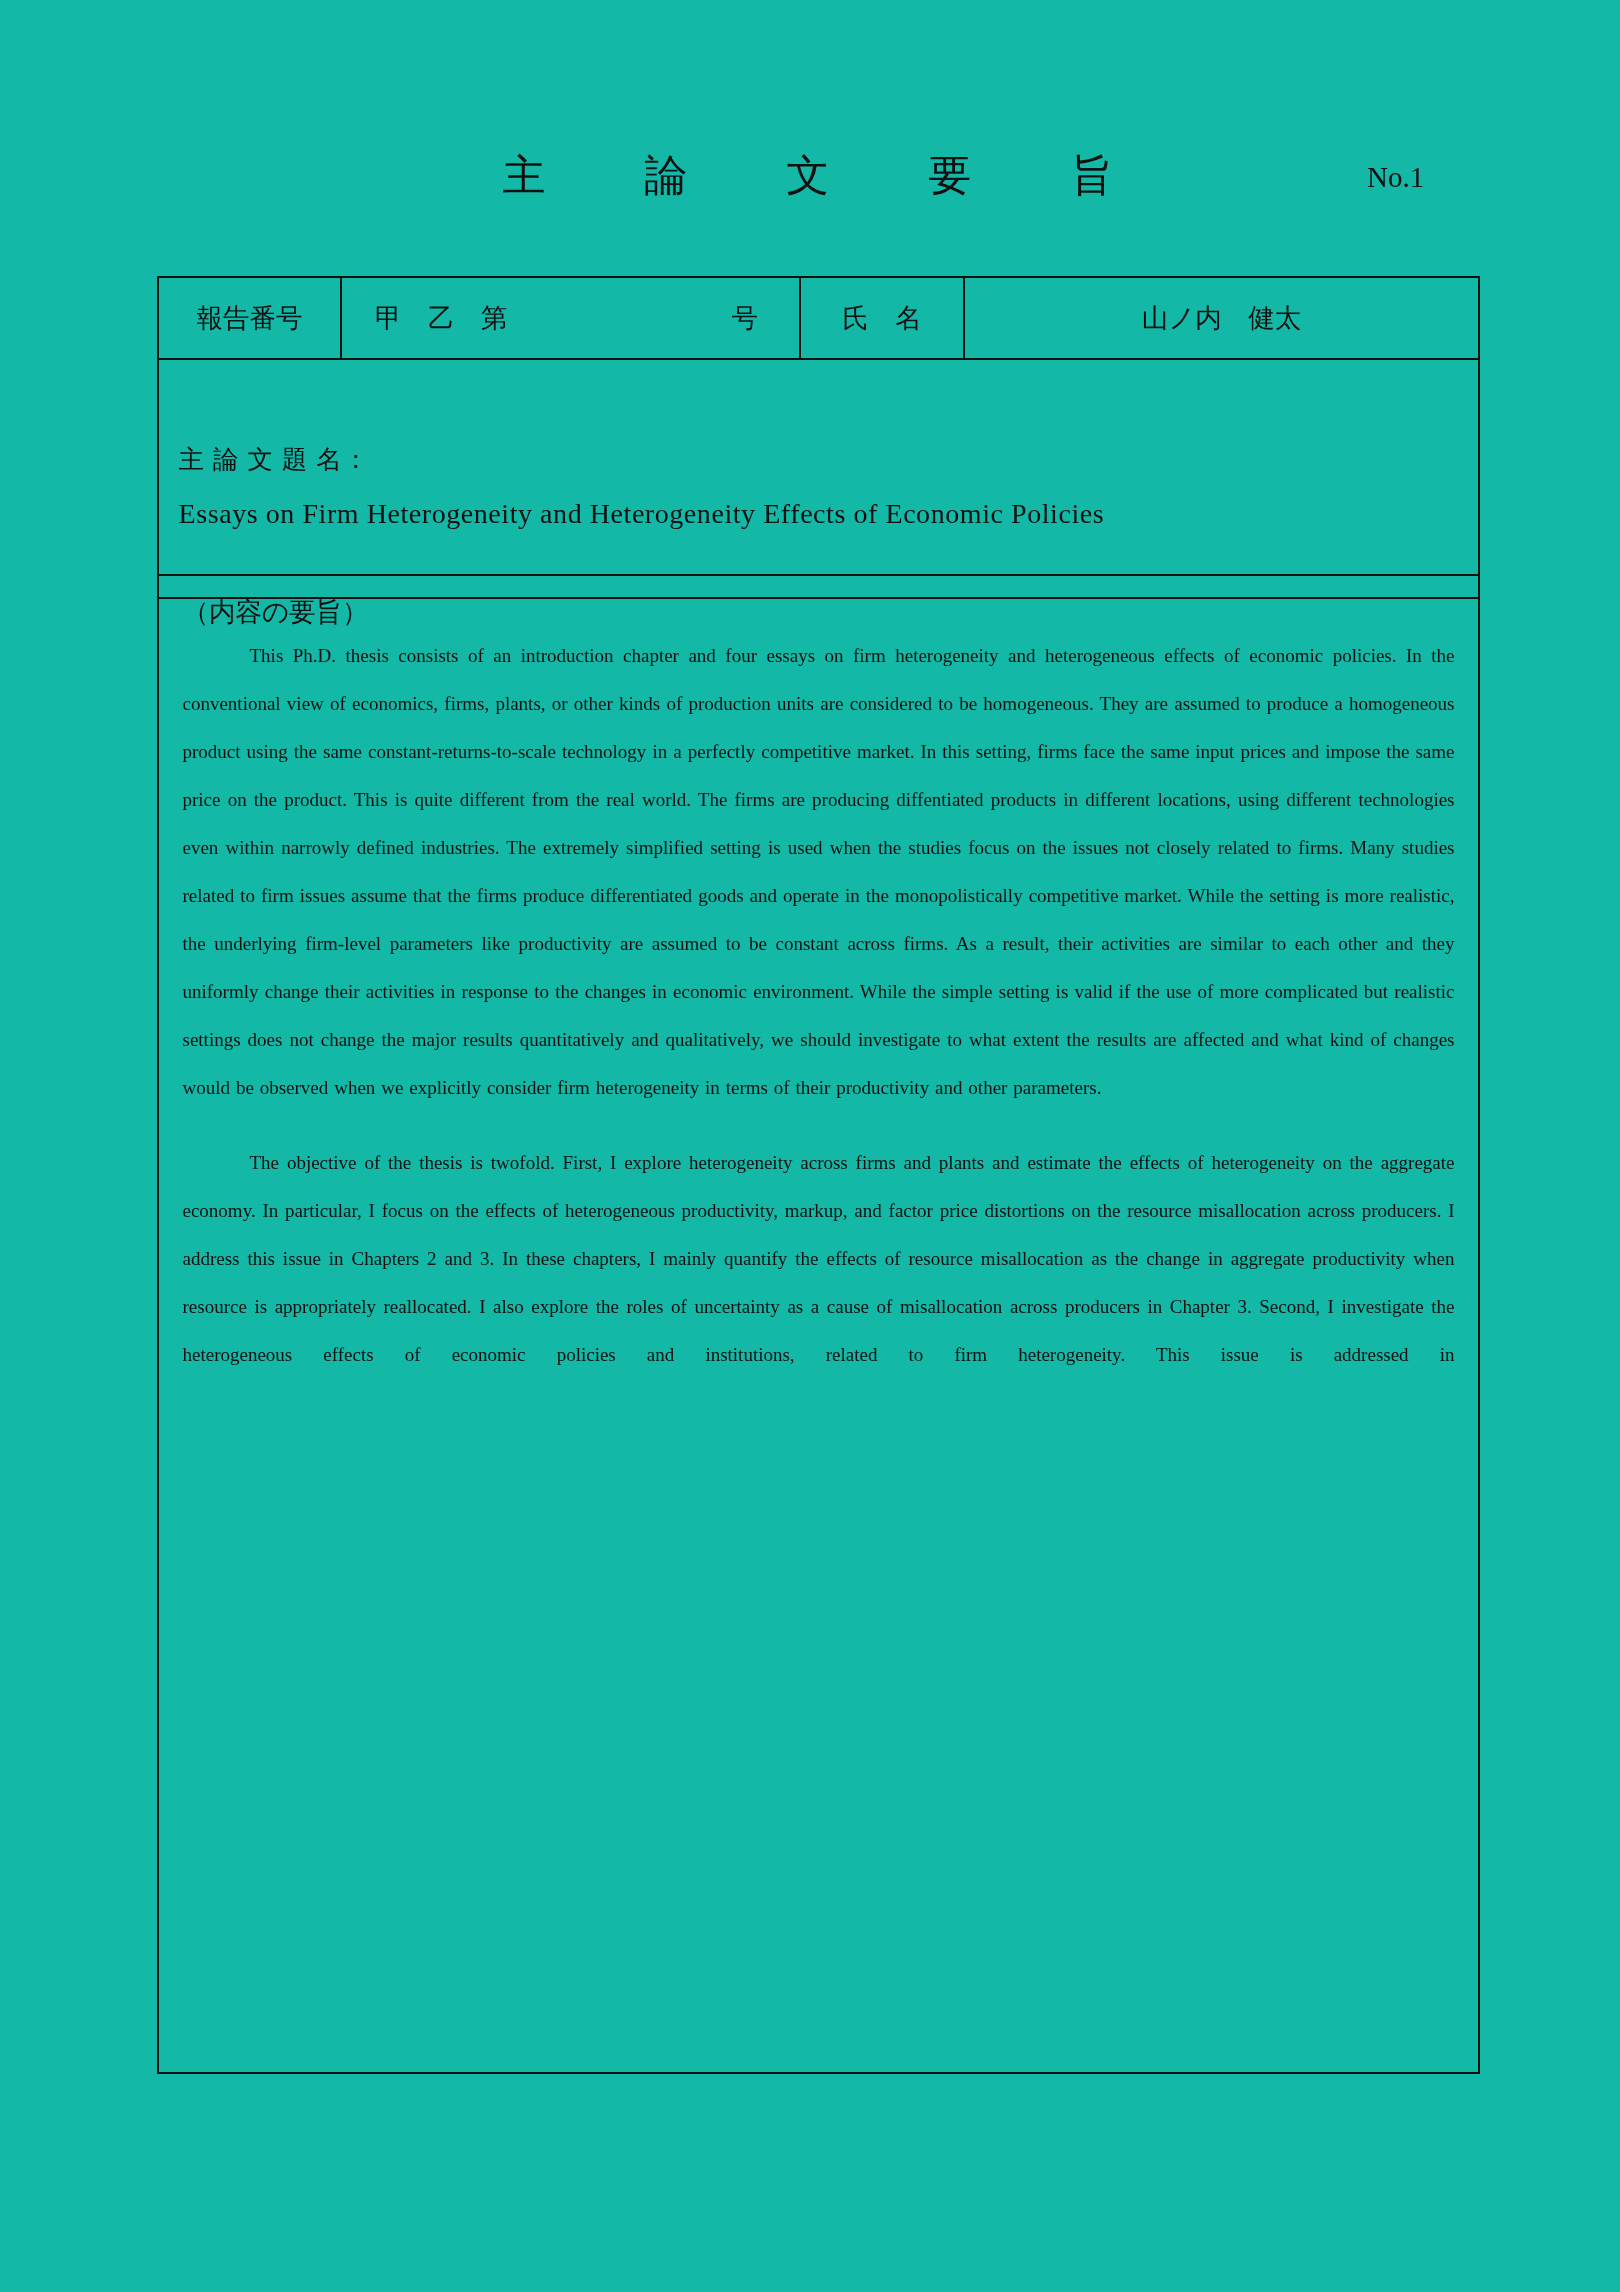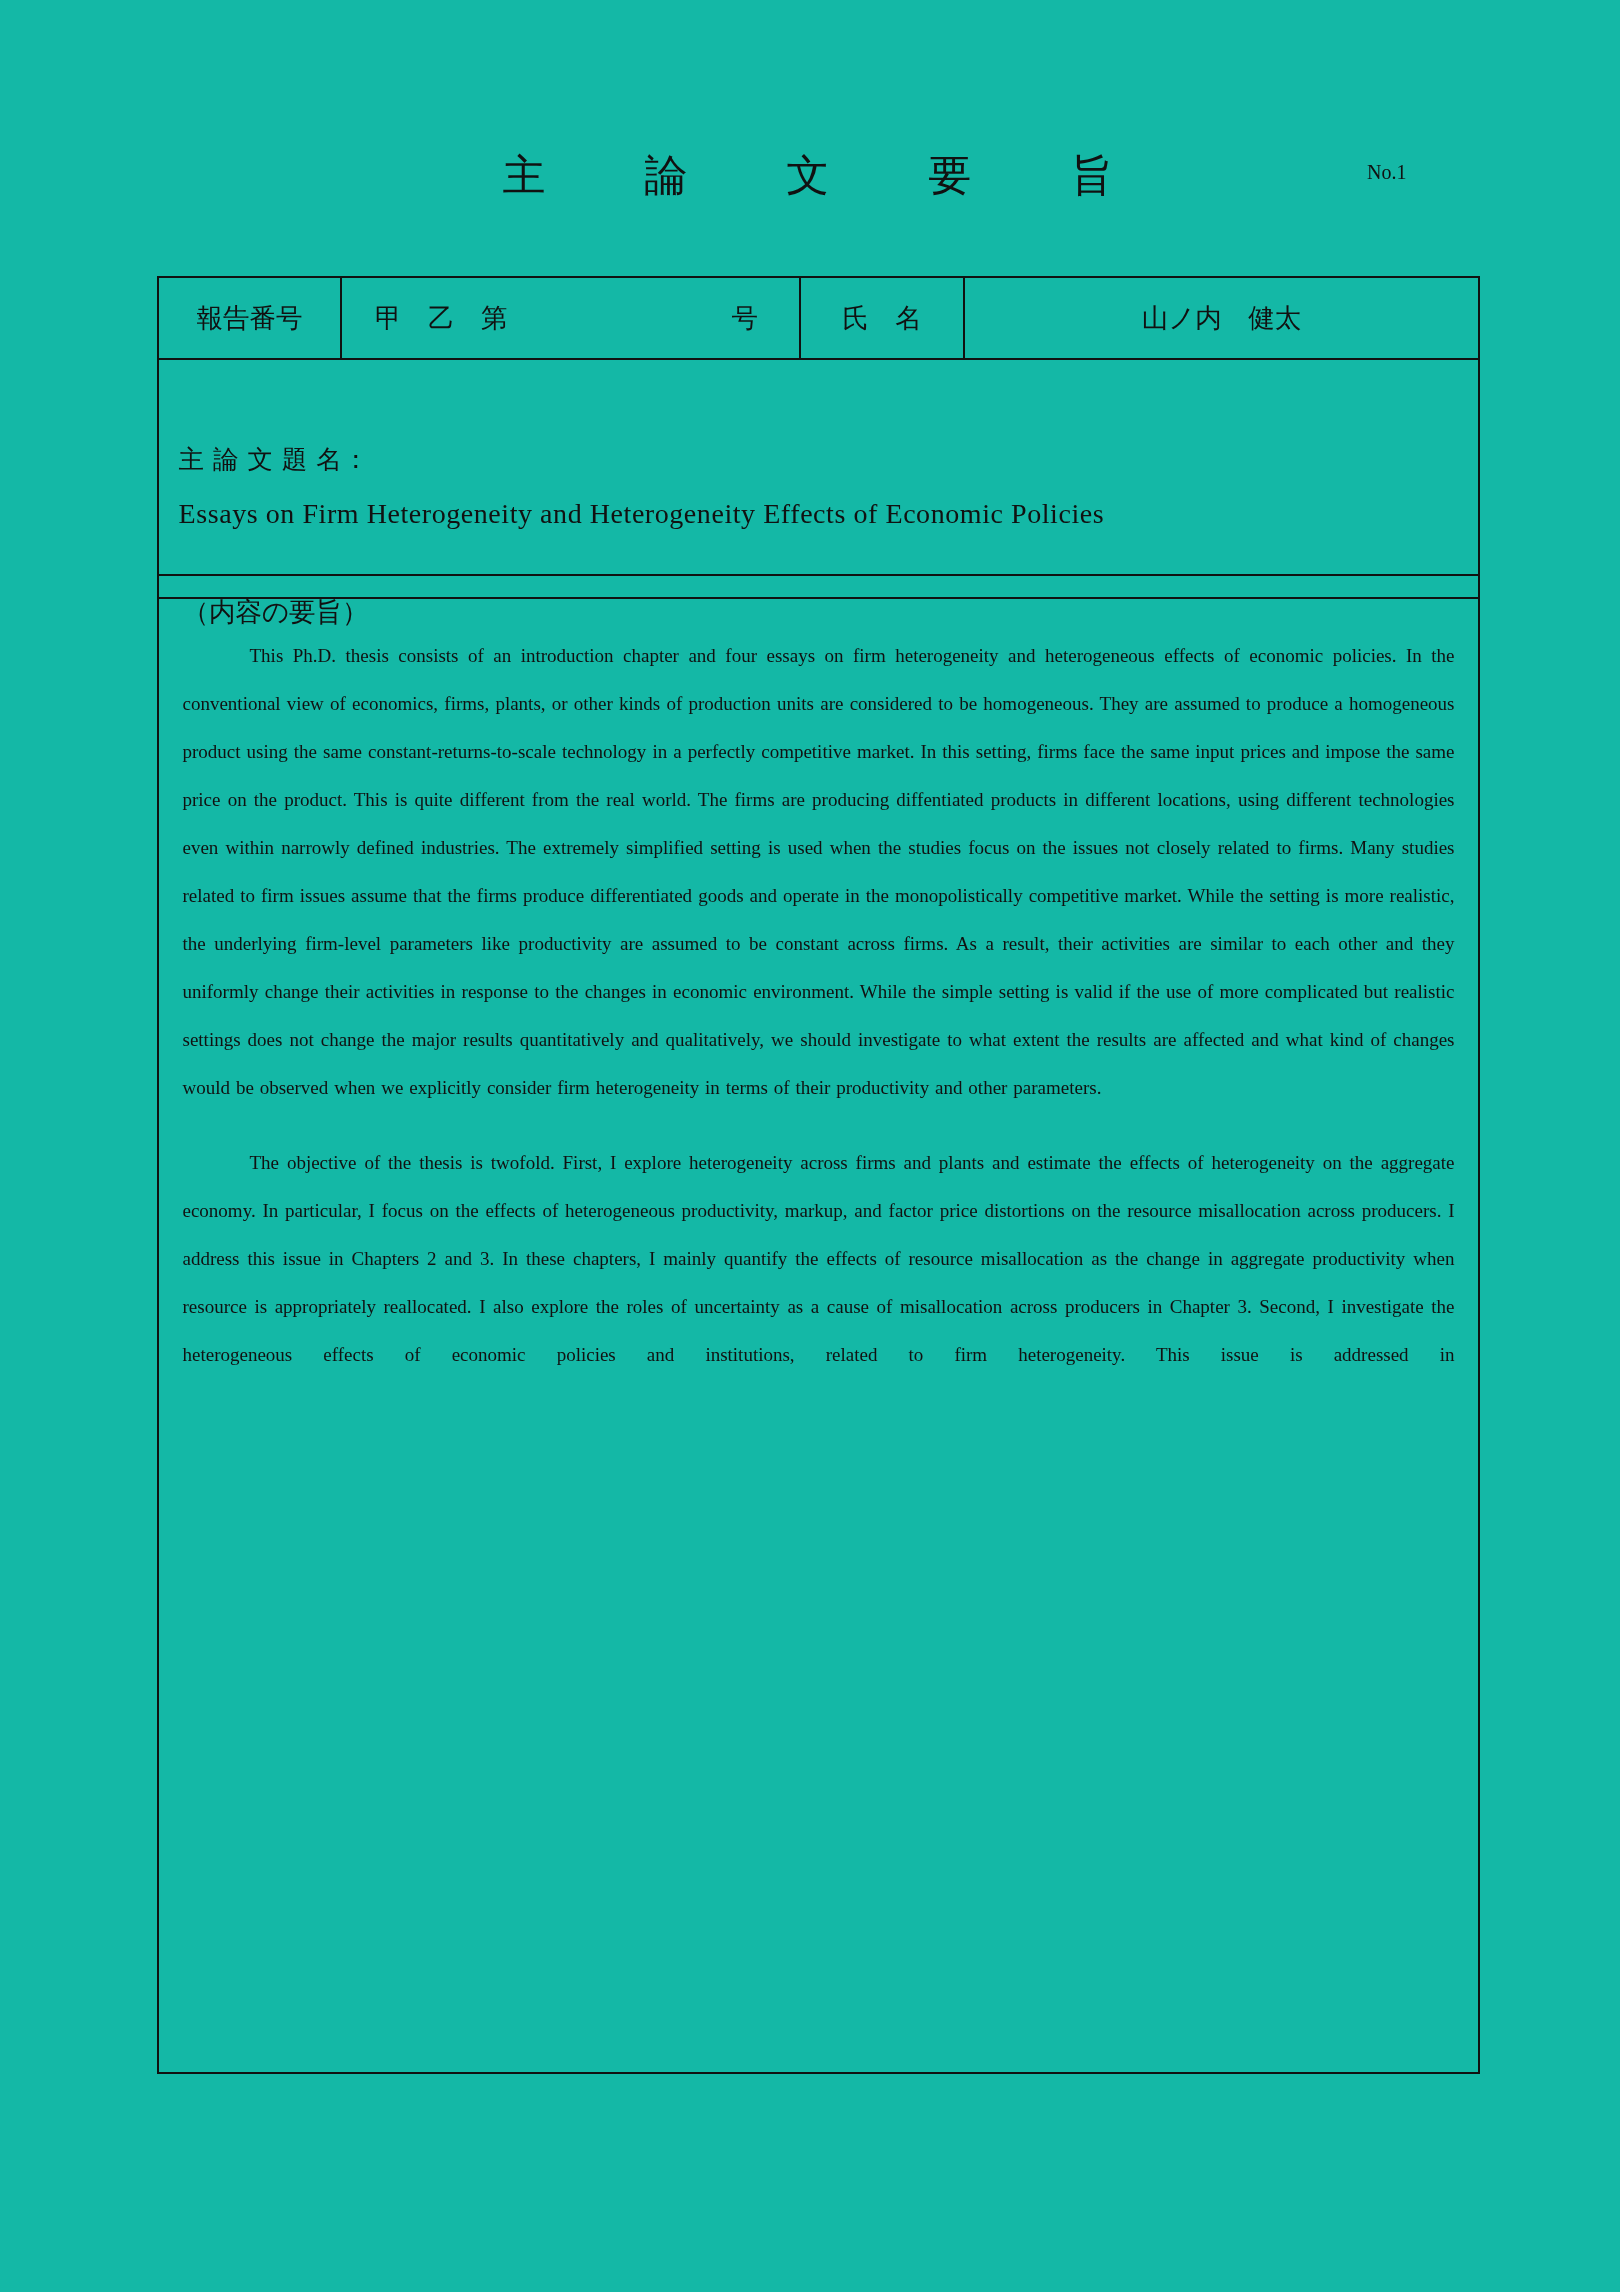--- a/index.html
+++ b/index.html
@@ -36,21 +36,21 @@
     font-size: 43px;
     font-weight: normal;
     letter-spacing: 0.1em;
     margin: 0;
     white-space: pre;
   }
   .page-no {
     position: absolute;
     top: 13.7px;
     left: 1367px;
-    font-size: 20px;
+    font-size: 29px;
   }
 
   
   .info-table {
     position: absolute;
     top: 276px;
     left: 157px;
     width: 1323px;
     border-collapse: collapse;
     table-layout: fixed;

